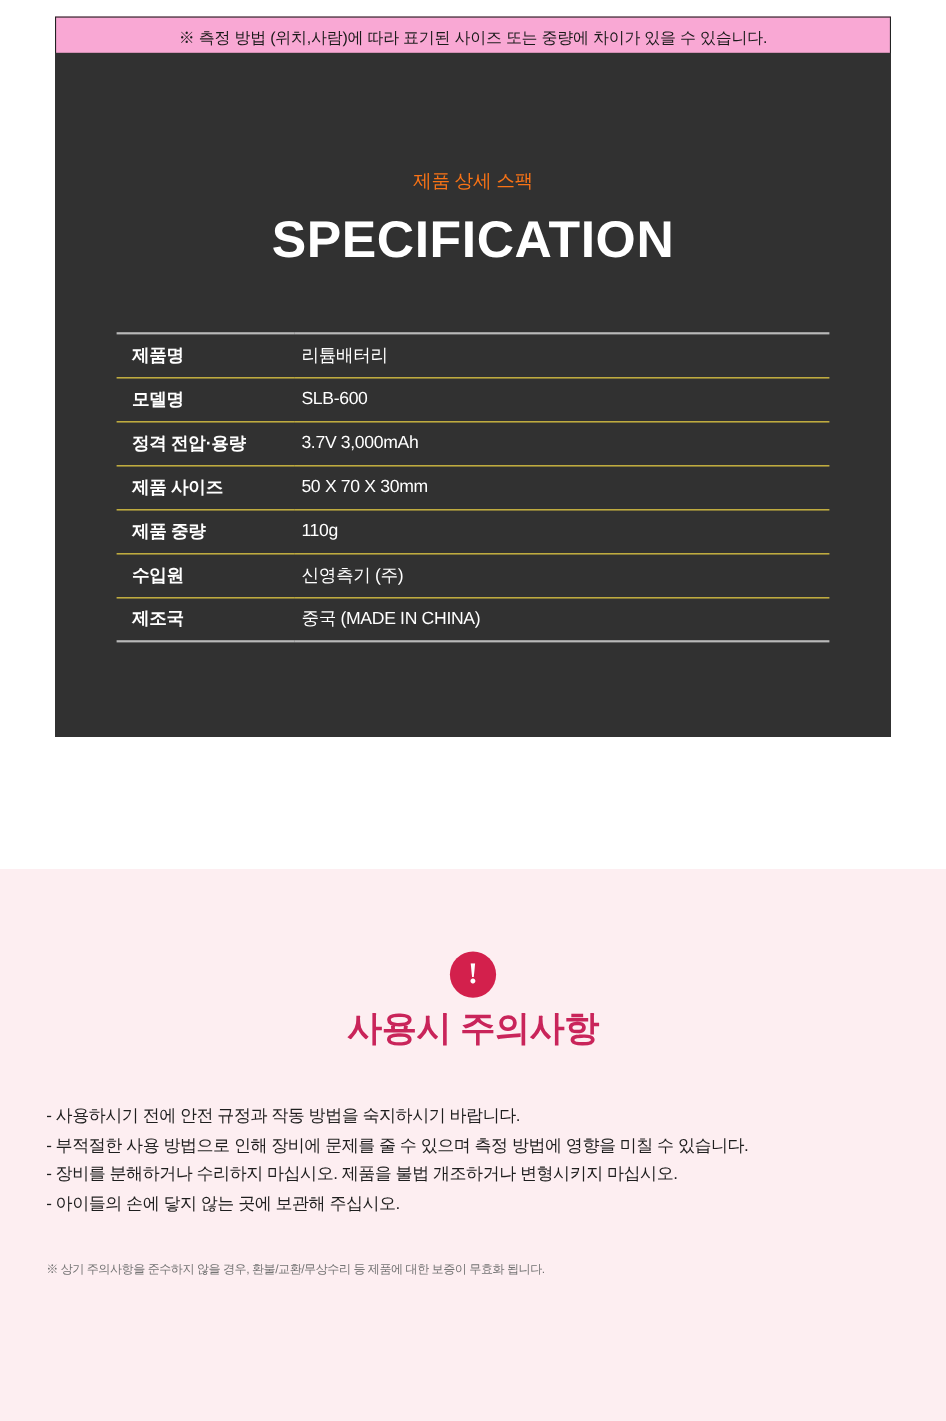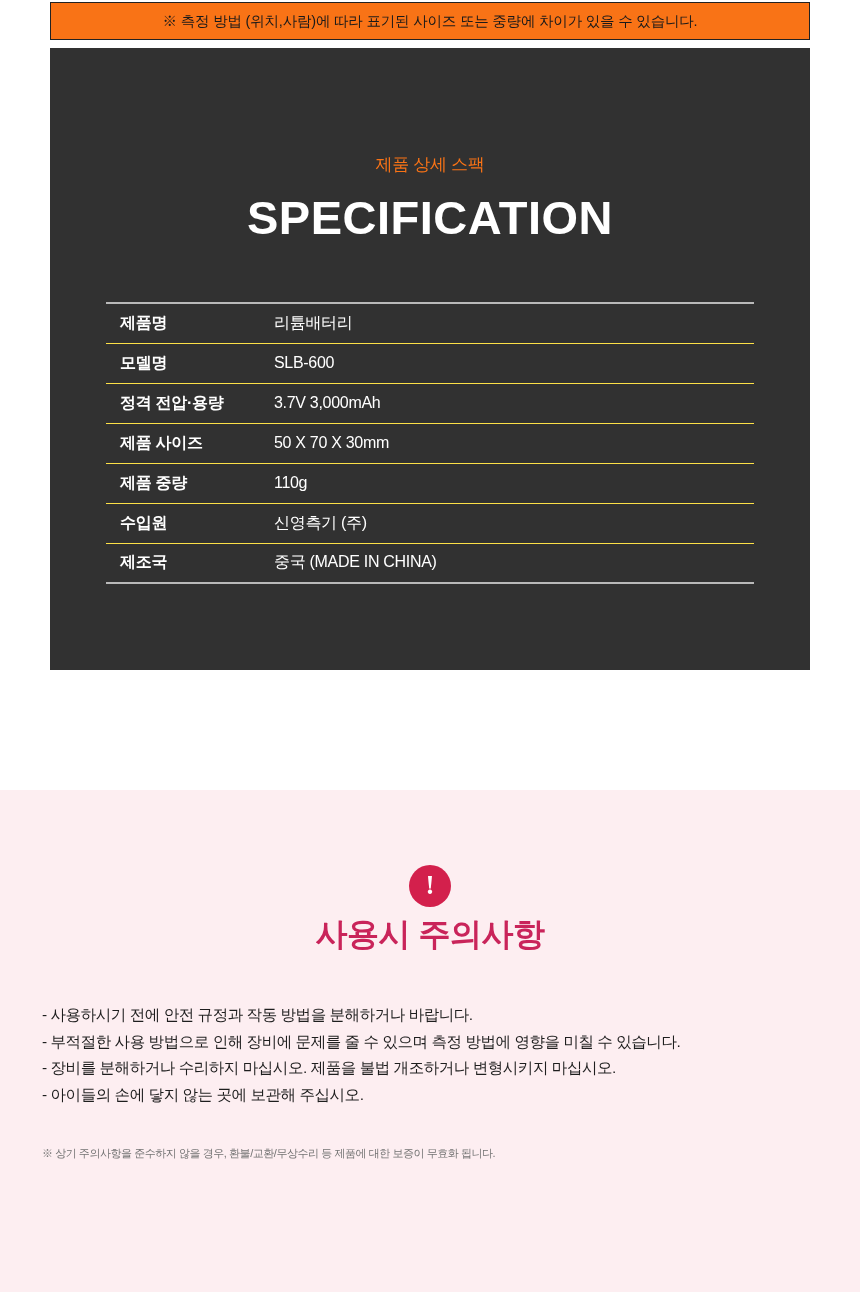--- a/index.html
+++ b/index.html
@@ -14,25 +14,25 @@
     width: 860px;
     height: 1292px;
     overflow: hidden;
     background: #ffffff;
   }
 
   
   .notice-bar {
     position: absolute;
     left: 50px;
-    top: 2px;
+    top: 15px;
     width: 760px;
     height: 38px;
     border: 1px solid #222222;
-    background: #f97316;
+    background: #f9a8d4;
     display: flex;
     align-items: center;
     justify-content: center;
   }
   .notice-bar span {
     font-size: 14.5px;
     color: #1a1a1a;
     letter-spacing: -0.2px;
     font-weight: 500;
   }
@@ -186,21 +186,21 @@
           <td class="value">중국 (MADE IN CHINA)</td>
         </tr>
       </tbody>
     </table>
   </section>
 
   <section class="caution">
     <div class="caution-icon">!</div>
     <div class="caution-title">사용시 주의사항</div>
     <ul class="caution-list">
-      <li>- 사용하시기 전에 안전 규정과 작동 방법을 분해하거나 바랍니다.</li>
+      <li>- 사용하시기 전에 안전 규정과 작동 방법을 숙지하시기 바랍니다.</li>
       <li>- 부적절한 사용 방법으로 인해 장비에 문제를 줄 수 있으며 측정 방법에 영향을 미칠 수 있습니다.</li>
       <li>- 장비를 분해하거나 수리하지 마십시오. 제품을 불법 개조하거나 변형시키지 마십시오.</li>
       <li>- 아이들의 손에 닿지 않는 곳에 보관해 주십시오.</li>
     </ul>
     <div class="caution-footnote">※ 상기 주의사항을 준수하지 않을 경우, 환불/교환/무상수리 등 제품에 대한 보증이 무효화 됩니다.</div>
   </section>
 
 </div>
 
 </body></html>

